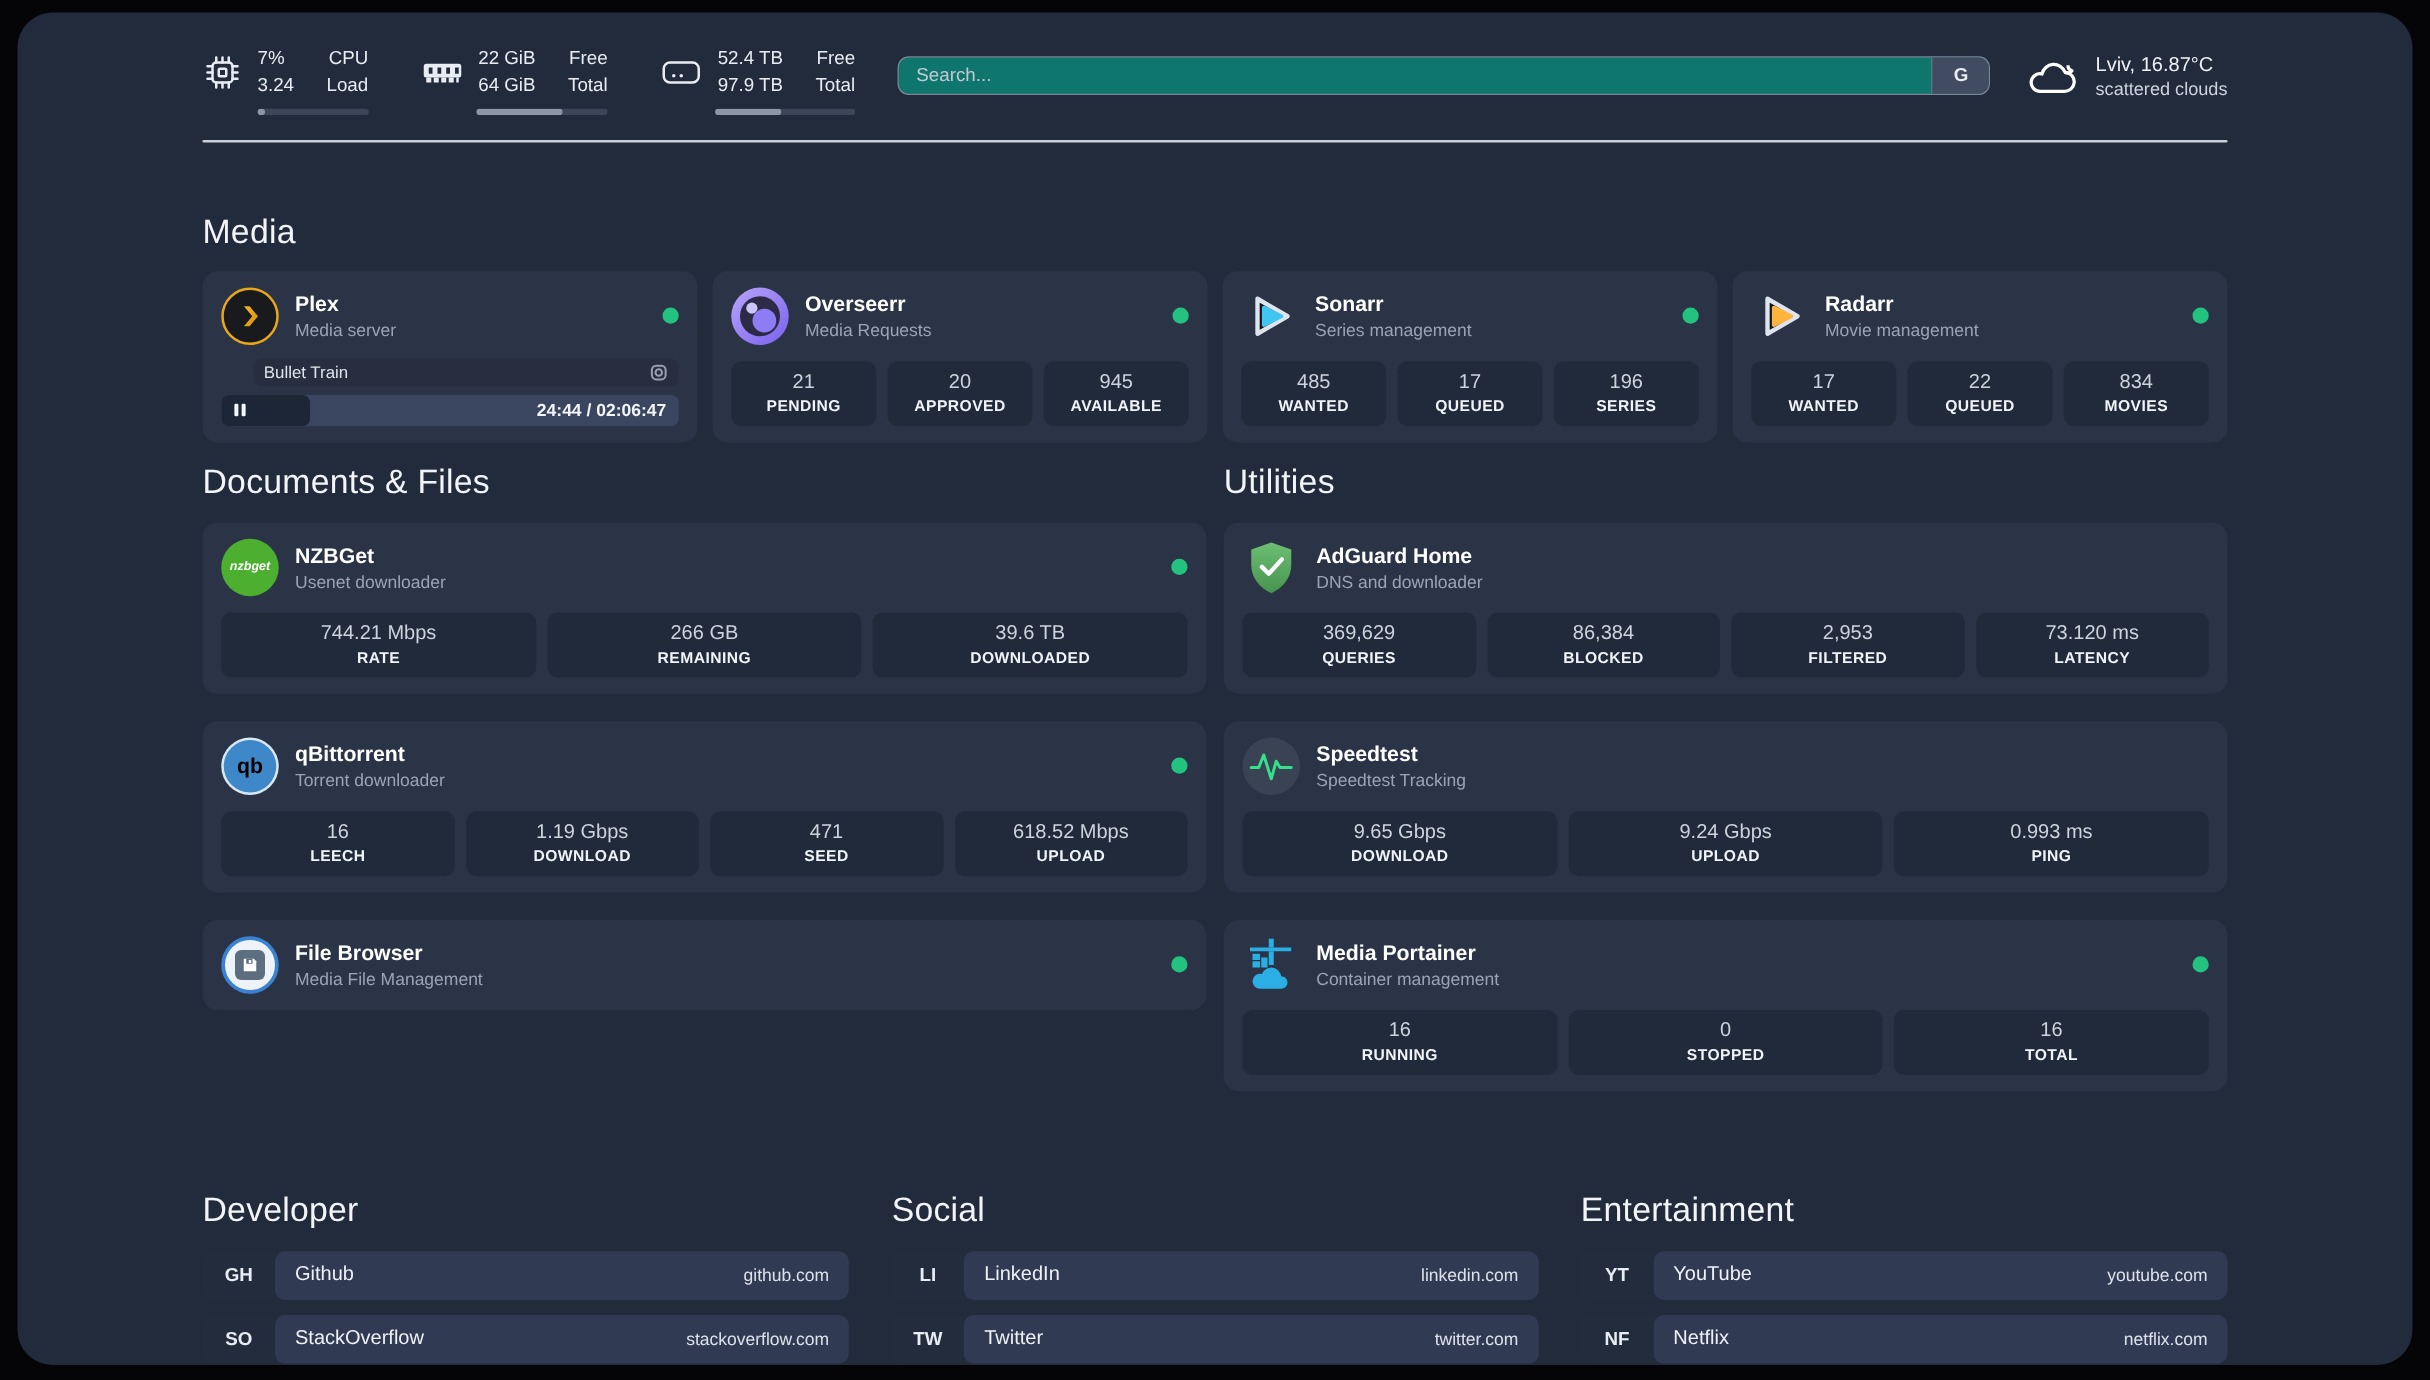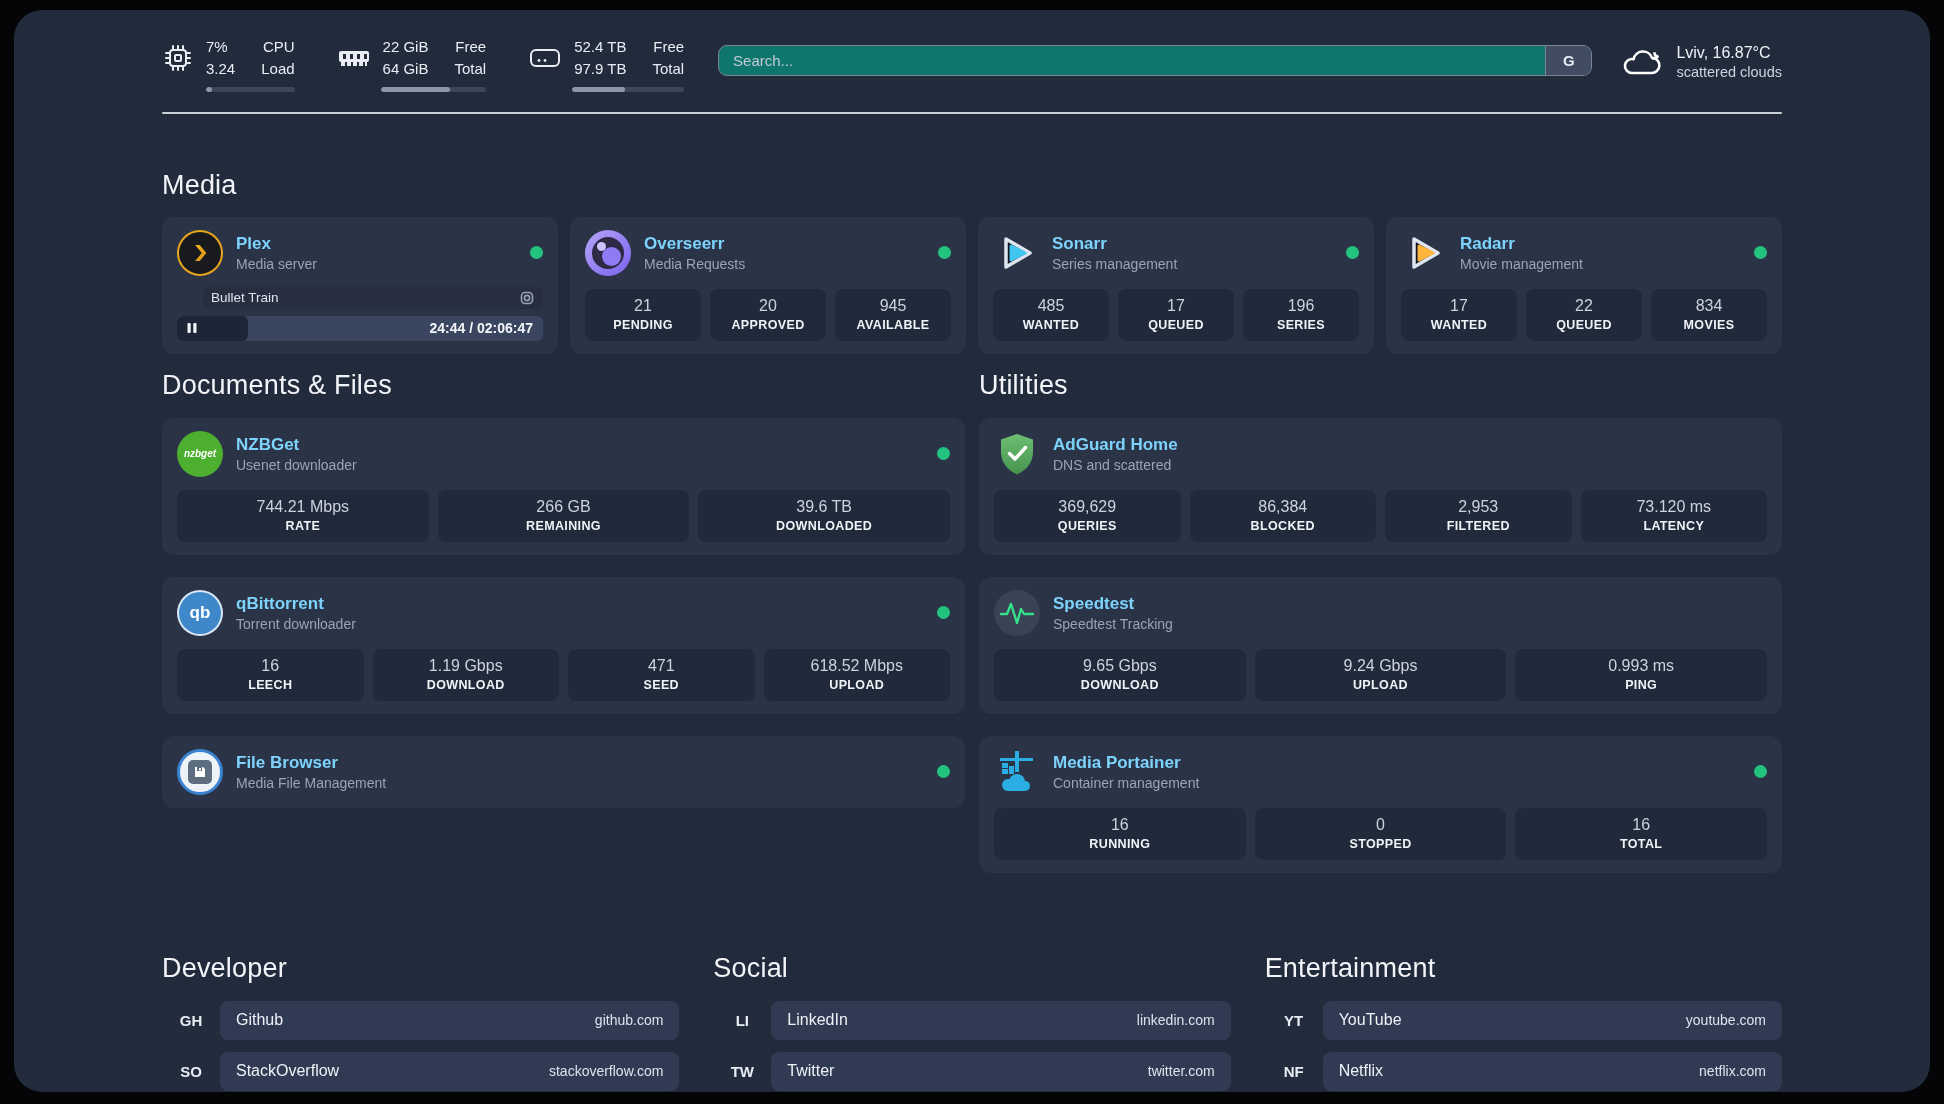--- a/index.html
+++ b/index.html
@@ -38,21 +38,21 @@
   .divider { margin-top:20px; height:2px; background:#e9edf3; opacity:.85; border-radius:1px; }
 
   
   .section-title { font-size:27px; font-weight:500; color:#f2f4f8; letter-spacing:.2px; }
   .media-title { margin-top:56px; }
   .media-grid { margin-top:16px; display:grid; grid-template-columns:repeat(4,1fr); gap:12px; }
 
   .card { background:#2b3447; border-radius:12px; padding:13px 15px; }
   .card-head { display:flex; align-items:center; gap:13px; }
   .card-titles { display:flex; flex-direction:column; gap:2px; }
-  .card-name { font-size:17px; font-weight:600; color:#7dd3fc; }
+  .card-name { font-size:17px; font-weight:600; color:#ffffff; }
   .card-sub { font-size:14px; color:#9aa4b5; }
   .status-dot { width:13px; height:13px; border-radius:50%; background:#23c37f; margin-left:auto; flex:0 0 auto; }
 
   .statbox-row { margin-top:13px; display:grid; gap:9px; }
   .cols-3 { grid-template-columns:repeat(3,1fr); }
   .cols-4 { grid-template-columns:repeat(4,1fr); }
   .statbox { background:#212a3a; border-radius:8px; padding:8px 4px 9px; text-align:center; }
   .statbox .val { font-size:16px; color:#ccd3dd; }
   .statbox .lab { margin-top:3px; font-size:12.5px; font-weight:700; color:#f0f3f7; letter-spacing:.03em; }
 
@@ -73,21 +73,21 @@
   
   .app-icon { width:46px; height:46px; flex:0 0 auto; border-radius:50%; position:relative; }
   .icon-plex { background:#191a1e; border:2.5px solid #e8a61c; display:flex; align-items:center; justify-content:center; }
   .icon-overseerr { background:linear-gradient(135deg,#b7a5f9,#7a61ee); display:flex; align-items:center; justify-content:center; }
   .ovr-inner { width:32px; height:32px; border-radius:50%; background:#2c2a45; position:relative; overflow:hidden; }
   .ovr-iris { position:absolute; right:3px; bottom:3px; width:19px; height:19px; border-radius:50%; background:#8d7cf3; }
   .ovr-hl { position:absolute; left:5px; top:5px; width:9px; height:9px; border-radius:50%; background:#cdc4fb; }
   .icon-nzbget { background:#4caf2f; display:flex; align-items:center; justify-content:center; }
   .icon-nzbget span { color:#fff; font-size:10px; font-weight:700; font-style:italic; }
   .icon-qb { background:#3e87c9; border:2px solid rgba(255,255,255,.8); display:flex; align-items:center; justify-content:center; }
-  .icon-qb span { color:#ffffff; font-size:17px; font-weight:700; }
+  .icon-qb span { color:#000000; font-size:17px; font-weight:700; }
   .icon-fb { background:#eef3f8; border:3px solid #3b82d0; display:flex; align-items:center; justify-content:center; }
   .fb-inner { width:24px; height:24px; border-radius:5px; background:#5d6e80; display:flex; align-items:center; justify-content:center; }
   .icon-speedtest { background:#3a4354; display:flex; align-items:center; justify-content:center; }
   .icon-plain { border-radius:0; display:flex; align-items:center; justify-content:center; }
 
   
   .links-grid { margin-top:58px; display:grid; grid-template-columns:repeat(3,1fr); gap:0 34px; }
   .links-col .section-title { margin-bottom:17px; }
   .link-row { display:flex; align-items:stretch; height:39px; background:#232c3d; border-radius:8px; margin-bottom:12px; cursor:pointer; }
   .link-tag { width:58px; display:flex; align-items:center; justify-content:center; font-size:15px; font-weight:600; color:#e8edf4; }
@@ -423,21 +423,21 @@
                       <stop offset="0" stop-color="#6cbf72"></stop>
                       <stop offset="1" stop-color="#47934f"></stop>
                     </linearGradient>
                   </defs>
                 <path d="M23 3 39 8.5V21c0 10.5-7 18.5-16 22.5C14 39.5 7 31.5 7 21V8.5Z" fill="url(#agg)"></path>
                 <polyline points="15.5,22.5 21,28 31.5,16.5" fill="none" stroke="#ffffff" stroke-width="3.4" stroke-linecap="round" stroke-linejoin="round"></polyline>
               </svg>
             </div>
             <div class="card-titles">
               <span class="card-name">AdGuard Home</span>
-              <span class="card-sub">DNS and scattered</span>
+              <span class="card-sub">DNS and downloader</span>
             </div>
           </div>
           <div class="statbox-row cols-4">
             <div class="statbox">
                 <div class="val">369,629</div>
                 <div class="lab">QUERIES</div>
               </div>
             <div class="statbox">
                 <div class="val">86,384</div>
                 <div class="lab">BLOCKED</div>

